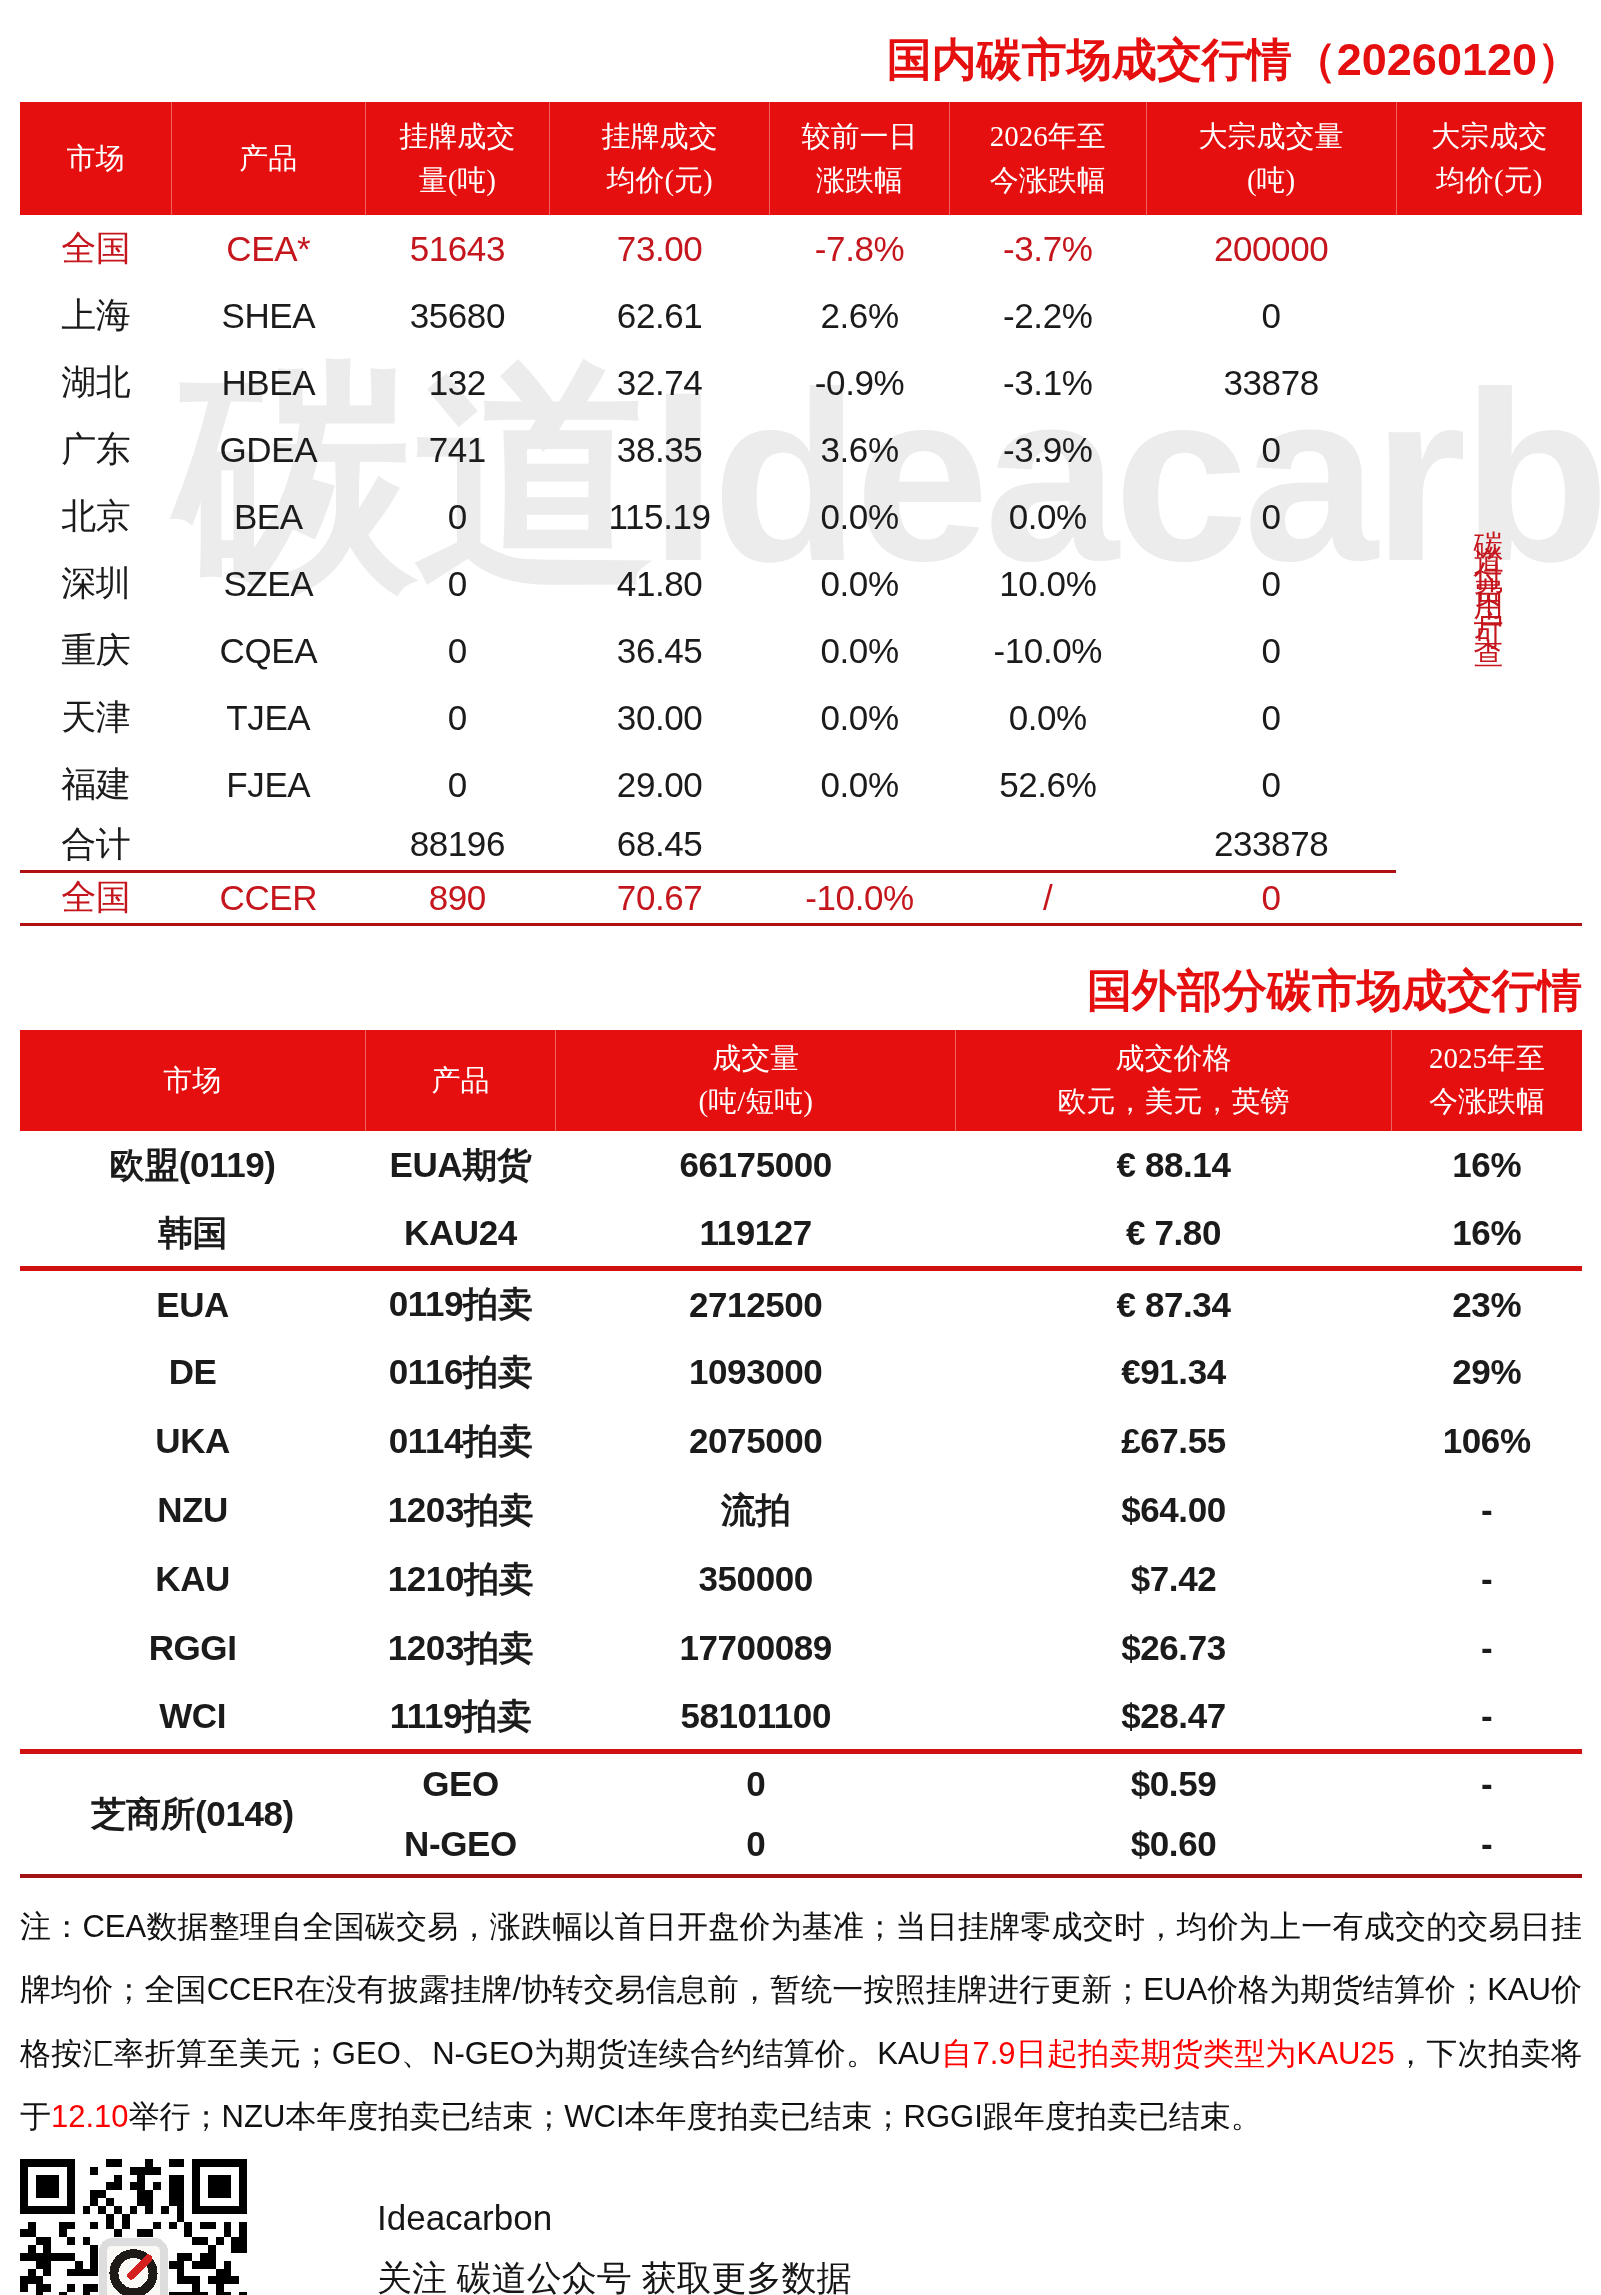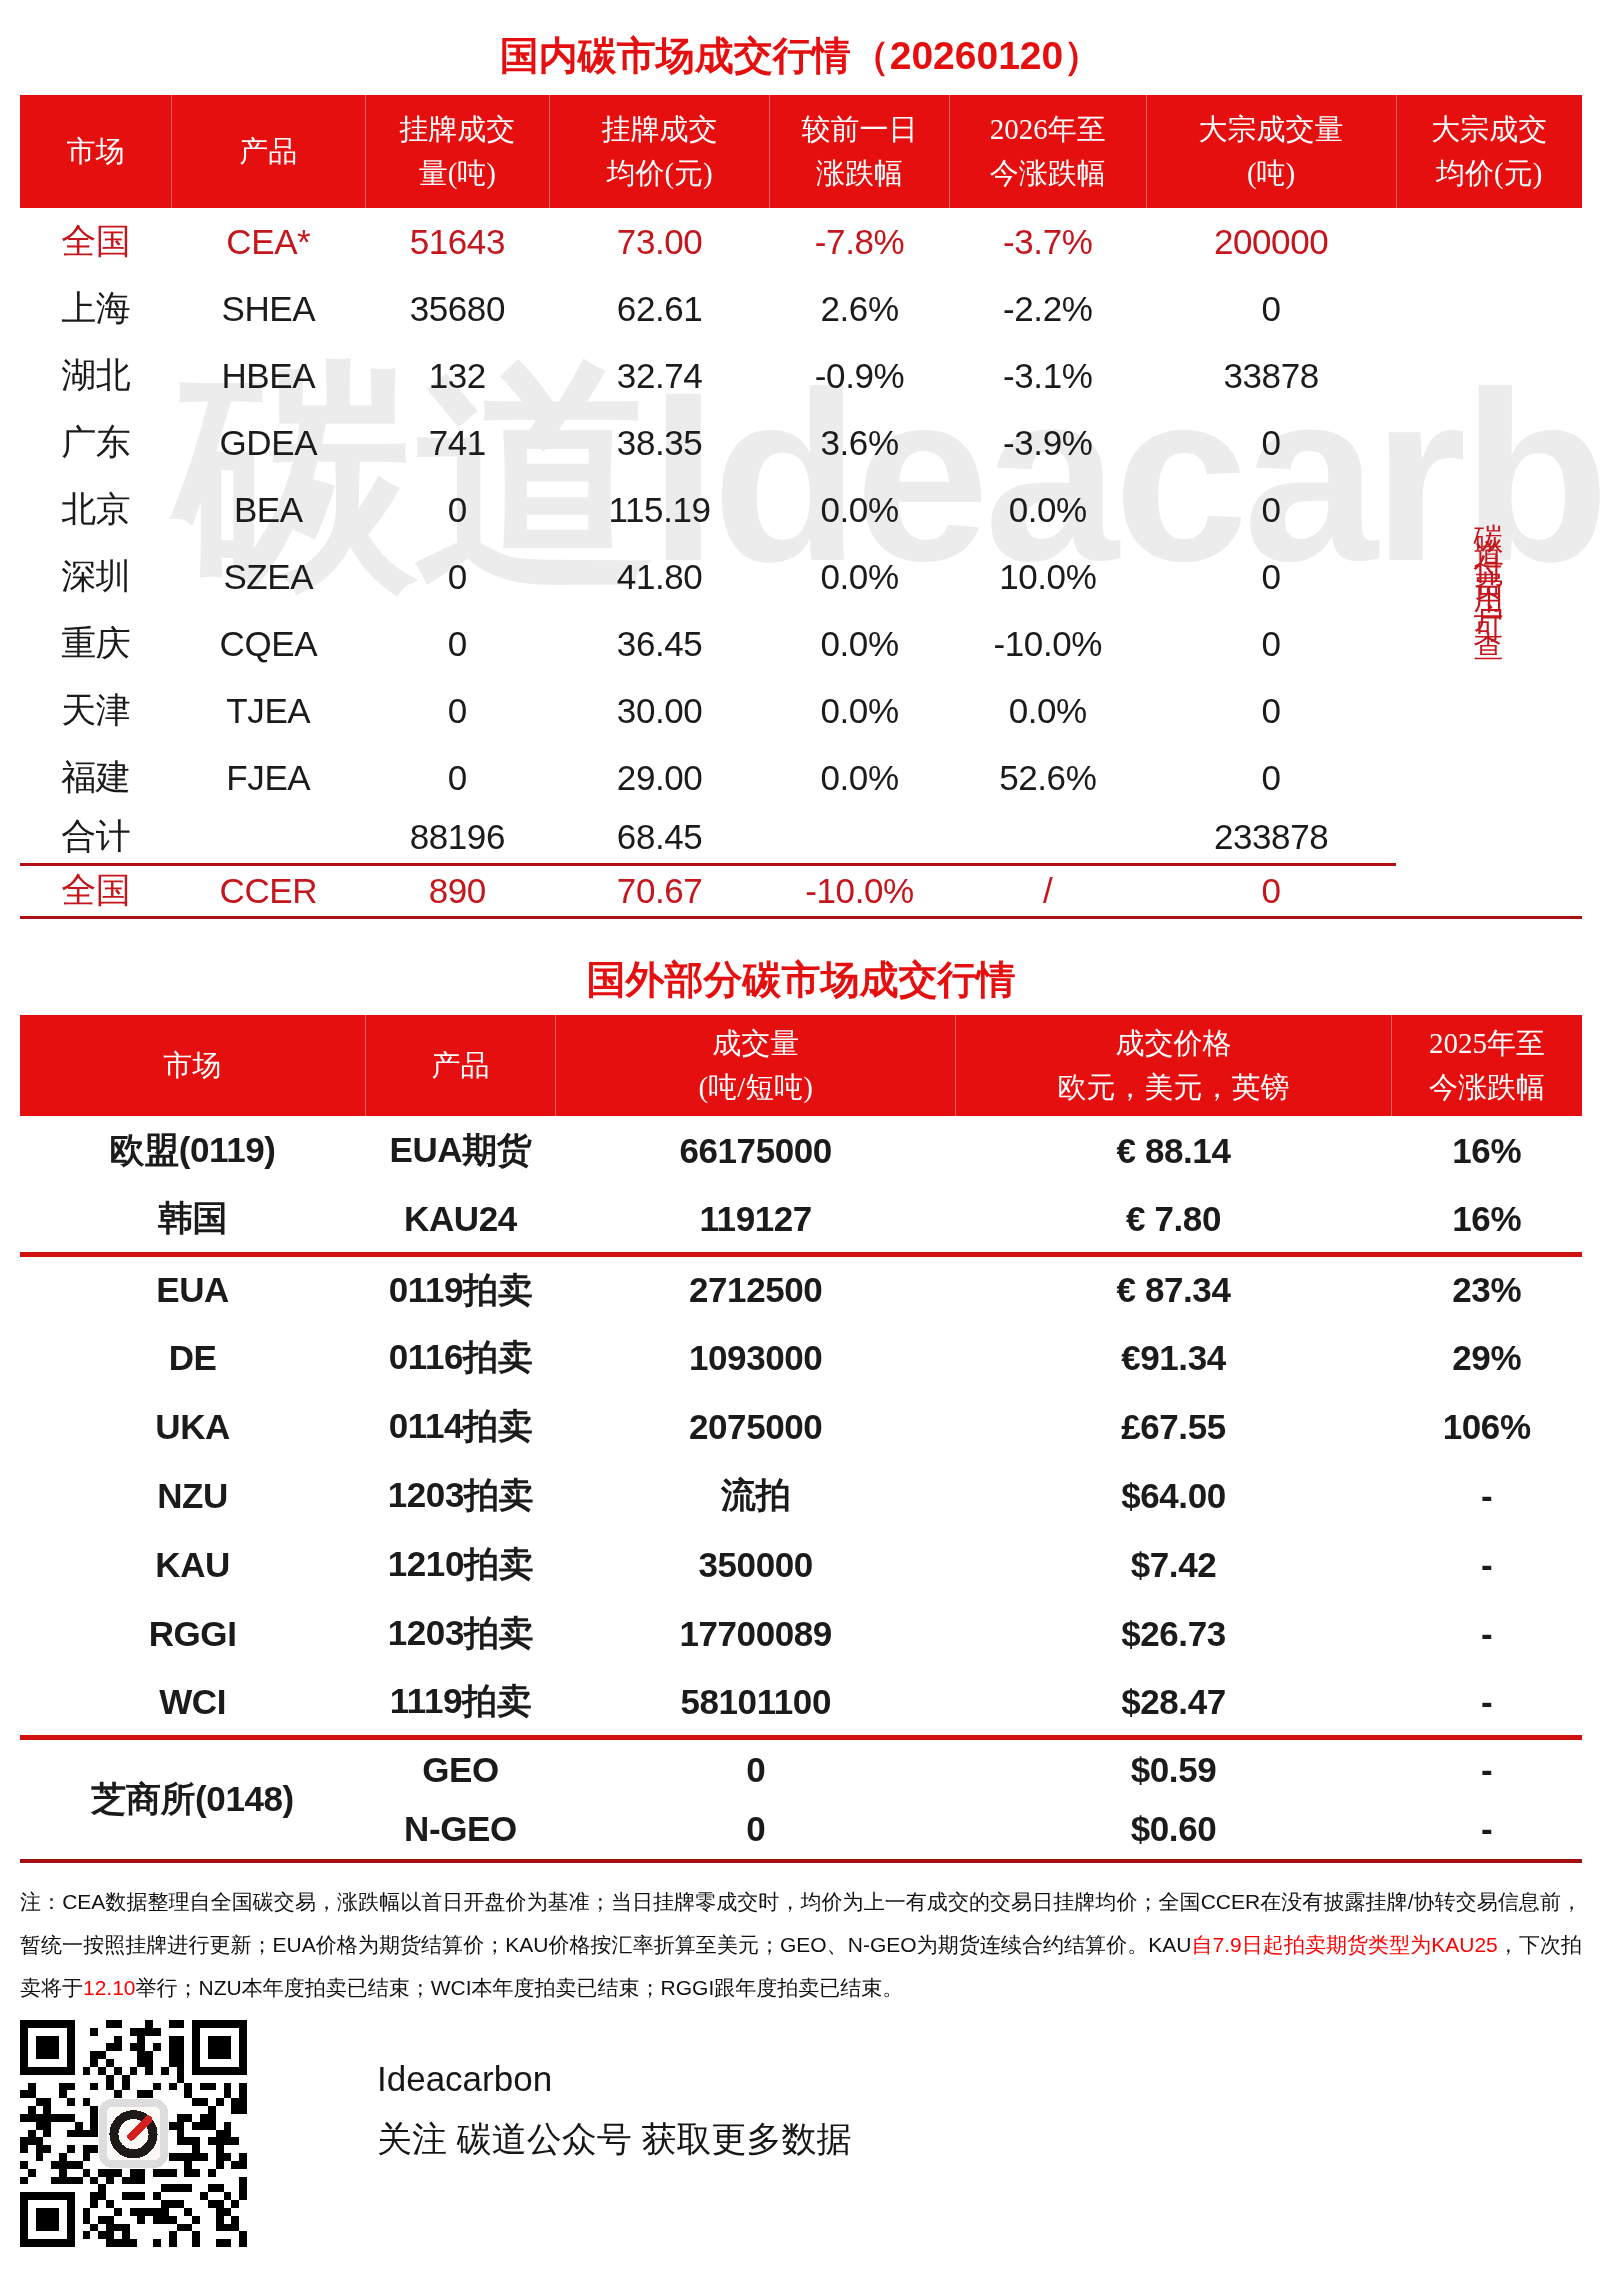--- a/index.html
+++ b/index.html
@@ -17,22 +17,22 @@
     width:1602px;height:2295px;position:relative;overflow:hidden;
     font-family:"Liberation Sans",sans-serif;color:var(--ink);
   }
   .watermark{
     position:absolute;top:316px;left:176px;z-index:0;
     font-size:242px;font-weight:700;letter-spacing:-5.1px;
     color:var(--wm);white-space:nowrap;pointer-events:none;user-select:none;
   }
   .page{position:relative;z-index:1;padding:26px 20px 0 20px;}
   .main-title{
-    text-align:center;color:var(--accent);
-    font-size:39px;font-weight:700;line-height:1.2;margin-top:6.9px;
+    text-align:right;color:var(--accent);
+    font-size:45px;font-weight:700;line-height:1.2;margin-top:6.9px;
   }
   table{width:100%;border-collapse:collapse;table-layout:fixed;}
   .t1{margin-top:15.4px;border-bottom:3.4px solid var(--line-dark);}
   .t2{margin-top:12px;border-bottom:4.3px solid #a01214;}
   thead th{
     background:var(--accent);color:#ffffff;font-weight:400;
     font-family:"Liberation Serif",serif;
     font-size:29px;line-height:1.5;text-align:center;vertical-align:middle;
     border-left:1.7px solid rgba(255,255,255,0.35);
   }
@@ -50,21 +50,21 @@
   td.side-cell{vertical-align:middle;}
   .vertical-note{
     writing-mode:vertical-rl;margin:0 auto;
     color:var(--data-red);font-family:"Liberation Serif",serif;
     font-size:30px;letter-spacing:15.4px;line-height:1.1;
   }
   .t2 tbody td{height:69px;font-weight:bold;}
   .t2 tr.sep td{border-bottom:5.1px solid var(--sep-red);}
   .t2 tr.sub td{height:62px;}
   .note{
-    margin-top:17px;font-size:21px;line-height:2.05;
+    margin-top:17px;font-size:31px;line-height:2.05;
     text-align:justify;color:#111111;letter-spacing:0;
   }
   .note .r{color:var(--note-red);}
   .footer{display:flex;align-items:flex-start;margin-top:10.3px;}
   .qr-wrap{width:227px;height:227px;margin-left:0;flex:0 0 auto;position:relative;}
   .qr-wrap svg{width:100%;height:100%;display:block;}
   .footer-info{margin-left:130px;padding-top:29px;font-size:35px;line-height:60px;color:#161616;}
 </style>
 </head>
 <body>

